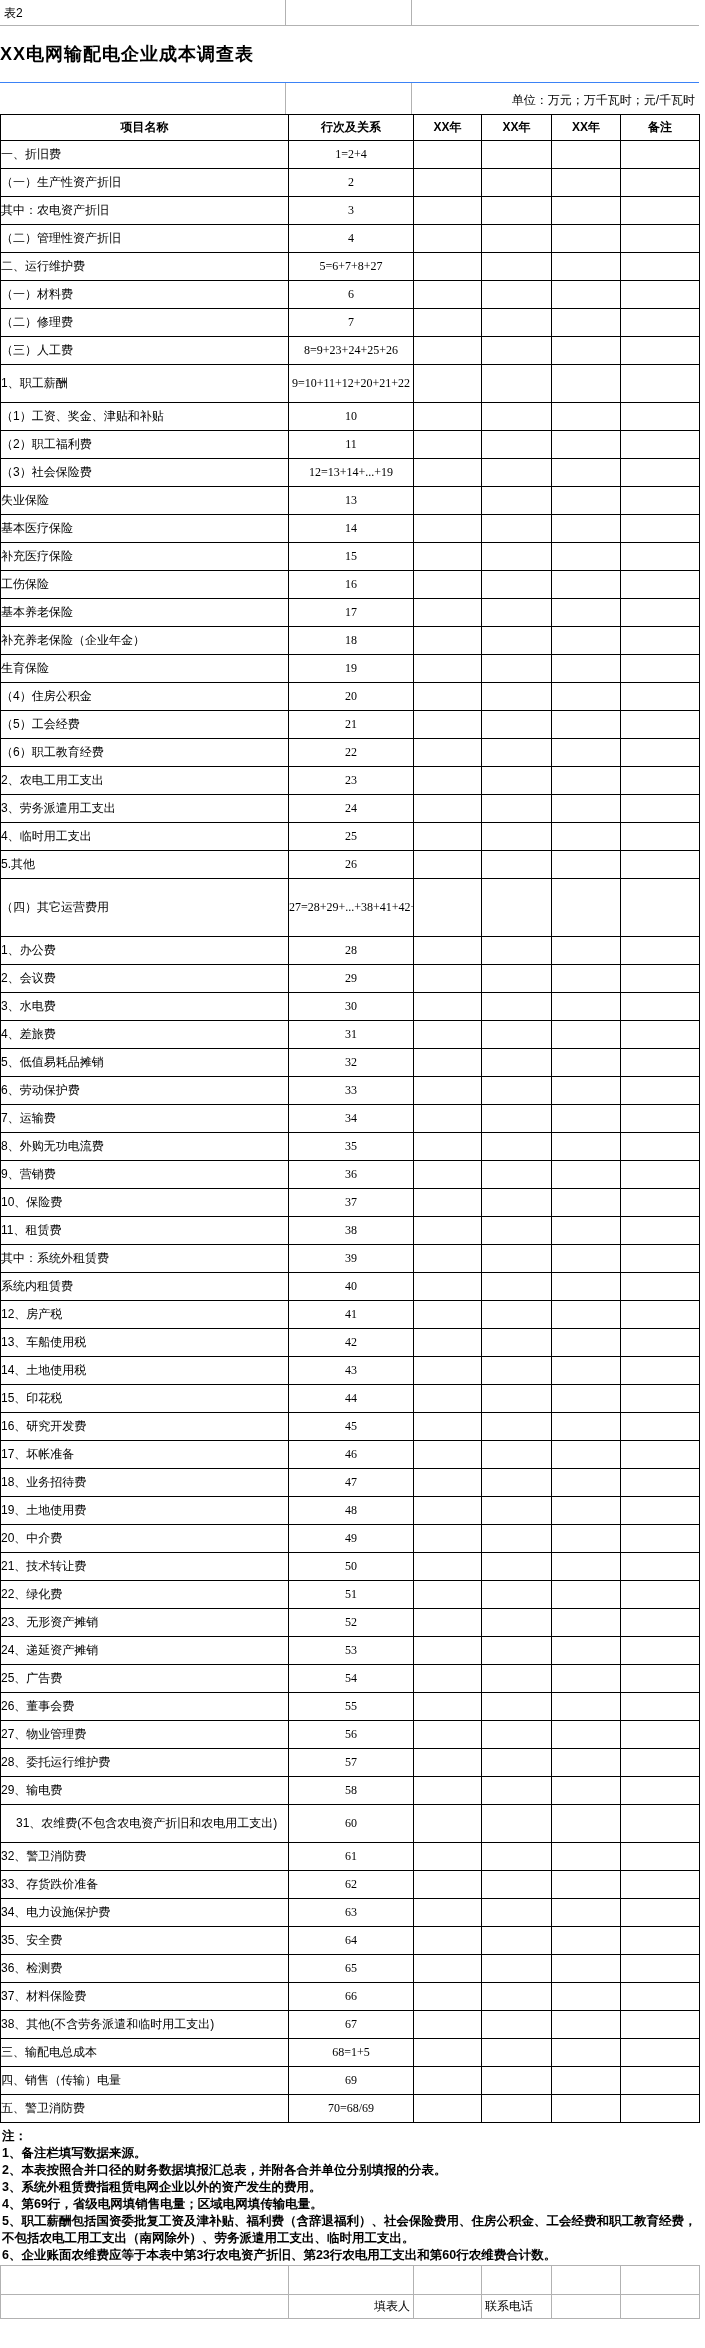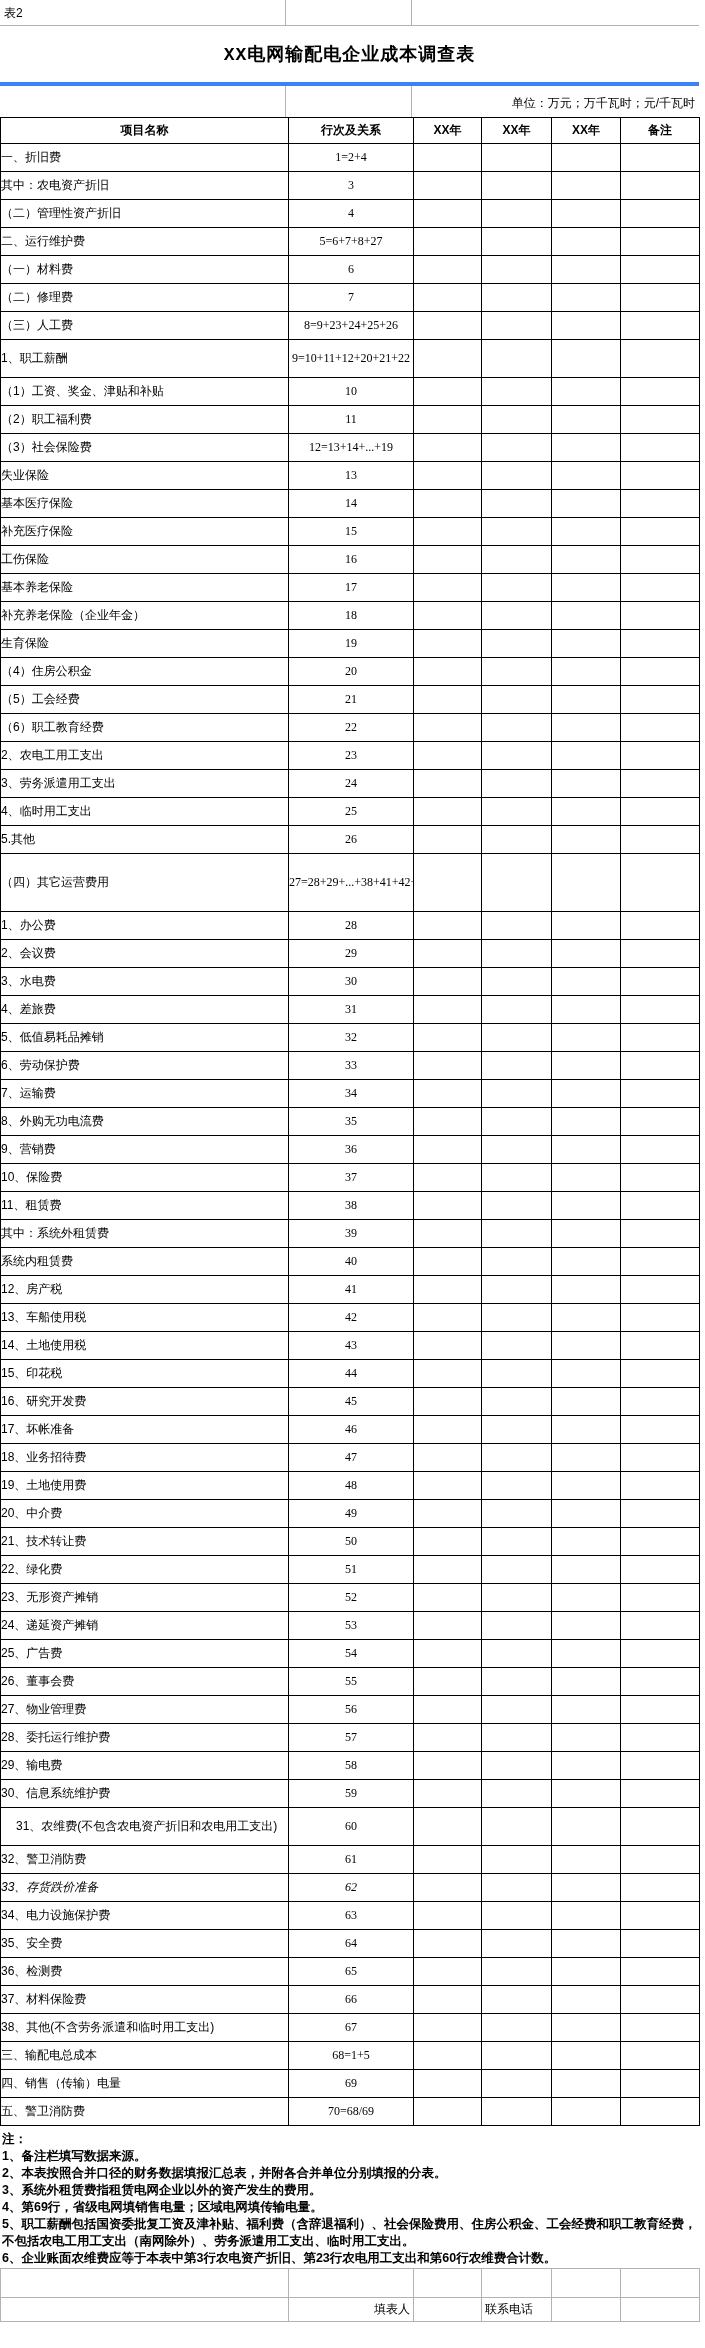--- a/index.html
+++ b/index.html
@@ -4,21 +4,21 @@
 <style>
   html,body{margin:0;padding:0;background:#ffffff;}
   body{width:705px;height:2348px;overflow:hidden;color:#000;
        font-family:"Liberation Sans",sans-serif;}
   .sheet{position:relative;width:705px;height:2348px;background:#fff;}
 
   
   .toprow{position:relative;width:699px;}
   .r-sheetlabel{height:25px;border-bottom:1px solid #b2b2b2;}
   .r-sheetlabel .txt{position:absolute;left:4px;top:5px;font-size:12px;}
-  .r-title{height:56px;border-bottom:4px solid #3b82f6;display:flex;align-items:center;justify-content:center;font-family:Liberation Mono, monospace;}
+  .r-title{height:56px;border-bottom:1px solid #3b82f6;display:flex;align-items:center;}
   .r-title .txt{font-weight:bold;font-size:18px;letter-spacing:1px;}
   .r-unit{height:31px;}
   .r-unit .txt{position:absolute;right:4px;bottom:5px;font-size:12px;}
   .vgrid{position:absolute;top:0;bottom:0;width:1px;background:#b2b2b2;}
   .vg1{left:285px;} .vg2{left:411px;}
 
   
   table.cost{border-collapse:collapse;table-layout:fixed;width:699px;}
   table.cost td,table.cost th{border:1px solid #000;padding:0;overflow:hidden;
        font-size:12px;font-weight:normal;vertical-align:middle;line-height:15px;}
@@ -91,20 +91,28 @@
     <tbody>
         <tr style="height: 28px;">
           <td class="c-label i0 b">一、折旧费</td>
           <td class="c-line">1=2+4</td>
           <td class="c-val"></td>
           <td class="c-val"></td>
           <td class="c-val"></td>
           <td class="c-val"></td>
         </tr>
         <tr style="height: 28px;">
+          <td class="c-label i0 b">（一）生产性资产折旧</td>
+          <td class="c-line">2</td>
+          <td class="c-val"></td>
+          <td class="c-val"></td>
+          <td class="c-val"></td>
+          <td class="c-val"></td>
+        </tr>
+        <tr style="height: 28px;">
           <td class="c-label i0">其中：农电资产折旧</td>
           <td class="c-line">3</td>
           <td class="c-val"></td>
           <td class="c-val"></td>
           <td class="c-val"></td>
           <td class="c-val"></td>
         </tr>
         <tr style="height: 28px;">
           <td class="c-label i0 b">（二）管理性资产折旧</td>
           <td class="c-line">4</td>
@@ -538,45 +546,37 @@
           <td class="c-val"></td>
         </tr>
         <tr style="height: 28px;">
           <td class="c-label i4">29、输电费</td>
           <td class="c-line">58</td>
           <td class="c-val"></td>
           <td class="c-val"></td>
           <td class="c-val"></td>
           <td class="c-val"></td>
         </tr>
-        <tr style="height: 28px;">
-          <td class="c-label i4">30、信息系统维护费</td>
-          <td class="c-line">59</td>
-          <td class="c-val"></td>
-          <td class="c-val"></td>
-          <td class="c-val"></td>
-          <td class="c-val"></td>
-        </tr>
         <tr style="height: 38px;">
           <td class="c-label i1w">31、农维费(不包含农电资产折旧和农电用工支出)</td>
           <td class="c-line">60</td>
           <td class="c-val"></td>
           <td class="c-val"></td>
           <td class="c-val"></td>
           <td class="c-val"></td>
         </tr>
         <tr style="height: 28px;">
           <td class="c-label i4">32、警卫消防费</td>
           <td class="c-line">61</td>
           <td class="c-val"></td>
           <td class="c-val"></td>
           <td class="c-val"></td>
           <td class="c-val"></td>
         </tr>
-        <tr style="height: 28px; font-style: italic;">
+        <tr style="height: 28px;">
           <td class="c-label i4">33、存货跌价准备</td>
           <td class="c-line">62</td>
           <td class="c-val"></td>
           <td class="c-val"></td>
           <td class="c-val"></td>
           <td class="c-val"></td>
         </tr>
         <tr style="height: 28px;">
           <td class="c-label i4">34、电力设施保护费</td>
           <td class="c-line">63</td>

